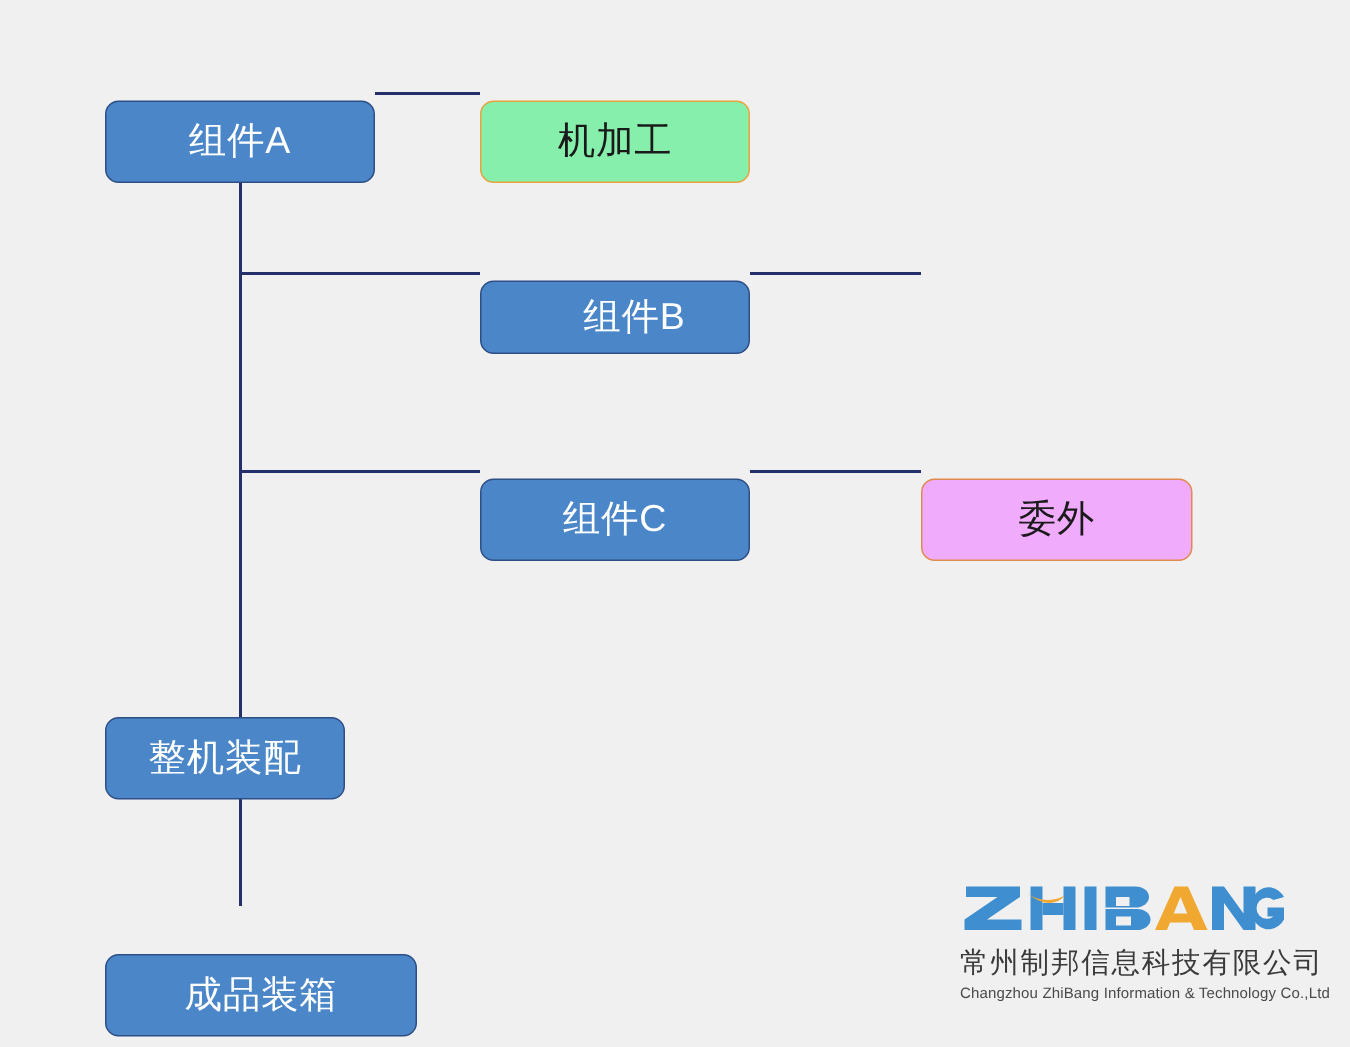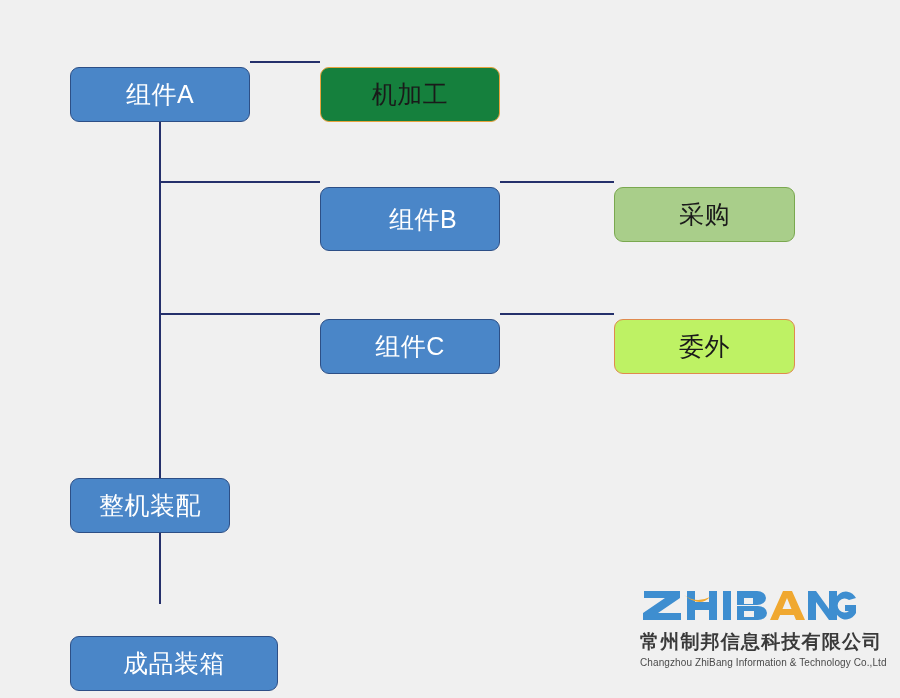--- a/index.html
+++ b/index.html
@@ -38,52 +38,52 @@
     white-space: nowrap;
     z-index: 2;
     margin-top: 32px;
   }
   .node.blue {
     background: #4a86c8;
     border-color: #2d4f86;
     color: #ffffff;
   }
   .node.yellow {
-    background: #15803d;
+    background: #86efac;
     border-color: #e8a33d;
     color: #1a1a1a;
   }
   .node.green {
     background: #a9ce8a;
     border-color: #7aa84f;
     color: #1a1a1a;
   }
   .node.orange {
-    background: #bef264;
+    background: #f0abfc;
     border-color: #e08a4e;
     color: #1a1a1a;
   }
 
   
   #logo-block {
     position: absolute;
     right: 42px;
     bottom: 30px;
     width: 218px;
     text-align: center;
     z-index: 3;
   }
   #logo-wordmark {
     display: block;
     width: 100%;
     height: 40px;
   }
   #logo-cn {
     font-size: 19px;
-    font-weight: bold;
+    font-weight: normal;
     color: #3a3a3a;
     letter-spacing: 1.2px;
     margin-top: 4px;
     white-space: nowrap;
   }
   #logo-en {
     font-size: 10px;
     color: #4a4a4a;
     letter-spacing: 0.1px;
     margin-top: 2px;
@@ -103,23 +103,22 @@
       <line x1="500" y1="182" x2="614" y2="182"></line>
       <line x1="160" y1="314" x2="320" y2="314"></line>
       <line x1="500" y1="314" x2="614" y2="314"></line>
     </g>
   </svg>
 
   <div class="node blue" id="n-component-a" style="left: 70px; top: 35px; width: 180px; height: 55px;">组件A</div>
 
   <div class="node yellow" id="n-machining" style="left: 320px; top: 35px; width: 180px; height: 55px;">机加工</div>
 
-  <div class="node blue" id="n-component-b" style="left: 320px; top: 155px; width: 180px; height: 64px; padding-left: 26px;">组件B</div>
+  <div class="node blue" id="n-component-b" style="left: 320px; top: 155px; width: 180px; height: 49px; padding-left: 26px;">组件B</div>
 
-  <div class="node green" id="n-purchase" style="left: 614px; top: 155px; width: 181px; height: 55px;">采购</div>
 
   <div class="node blue" id="n-component-c" style="left: 320px; top: 287px; width: 180px; height: 55px;">组件C</div>
 
   <div class="node orange" id="n-outsourcing" style="left: 614px; top: 287px; width: 181px; height: 55px;">委外</div>
 
   <div class="node blue" id="n-machine-assembly" style="left: 70px; top: 446px; width: 160px; height: 55px;">整机装配</div>
 
   <div class="node blue" id="n-finished-packing" style="left: 70px; top: 604px; width: 208px; height: 55px;">成品装箱</div>
 
   <div id="logo-block">

